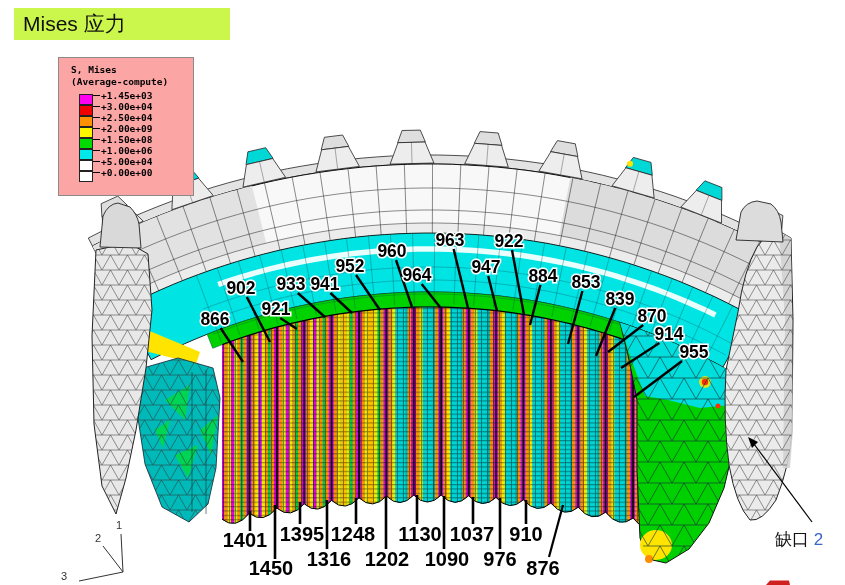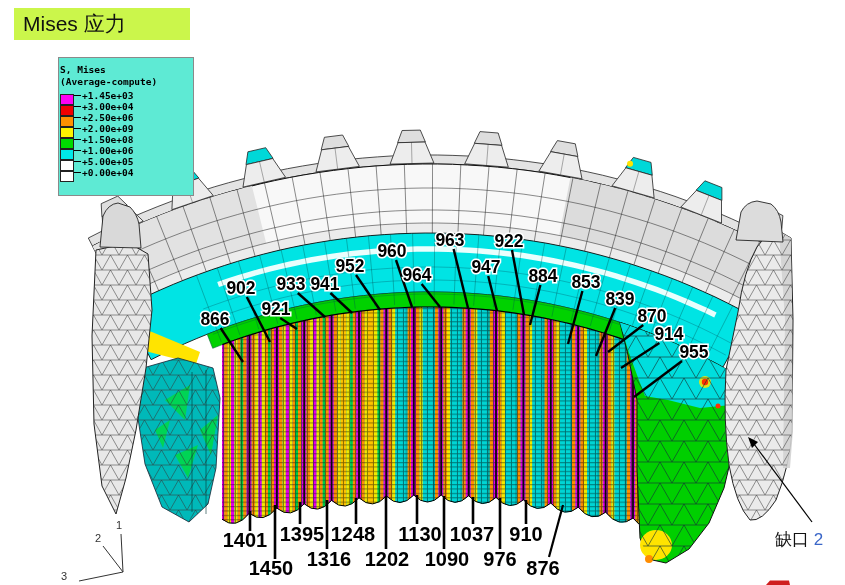--- a/index.html
+++ b/index.html
@@ -1,29 +1,29 @@
 <!DOCTYPE html>
 <html><head>
 <meta charset="utf-8">
 <style>
   html,body{margin:0;padding:0;background:#fff;}
   #page{position:relative;width:845px;height:585px;background:#fff;overflow:hidden;
         font-family:"Liberation Sans",sans-serif;}
   #scene{position:absolute;left:0;top:0;}
-  #title-bar{position:absolute;left:14px;top:8px;width:176px;height:32px;line-height:32px;
+  #title-bar{position:absolute;left:14px;top:8px;width:216px;height:32px;line-height:32px;
       padding-left:9px;box-sizing:border-box;font-size:21px;color:#111;}
-  #legend-box{position:absolute;left:58px;top:57px;width:136px;background:#5eead4;
-      border:1px solid #8a8a8a;padding:6px 4px 12px 1px;box-sizing:border-box;
+  #legend-box{position:absolute;left:58px;top:57px;width:136px;background:#fca5a5;
+      border:1px solid #8a8a8a;padding:6px 4px 12px 12px;box-sizing:border-box;
       font-family:"DejaVu Sans Mono",monospace;font-weight:bold;font-size:9.5px;color:#000;}
   .lg-line{line-height:12px;white-space:nowrap;}
   .lg-row{display:flex;align-items:flex-start;height:11px;}
   .lg-swatch{width:14px;height:11px;border:1px solid #222;box-sizing:border-box;margin-top:-1px;flex:0 0 14px;}
   .lg-tick{width:7px;border-top:1.2px solid #000;margin-top:0px;flex:0 0 7px;}
   .lg-label{margin-left:1px;transform:translateY(-5px);white-space:nowrap;}
-  .lg-entries{margin-top:7px;}
+  .lg-entries{margin-top:7px;margin-left:8px;}
 </style>
 </head>
 <body>
 
 <div id="page">
   <svg id="scene" width="845" height="585" viewBox="0 0 845 585">
       <defs>
         <pattern id="hl" width="6" height="4.4" patternUnits="userSpaceOnUse">
           <path d="M0,0.6H6M1.4,0V4.4" fill="none" stroke="#000" stroke-width="0.9" opacity="0.5"></path>
         </pattern>
@@ -384,42 +384,42 @@
           <span class="lg-label">+1.45e+03</span>
         </div>
         <div class="lg-row">
           <div class="lg-swatch" style="background: rgb(242, 0, 0);"></div>
           <div class="lg-tick"></div>
           <span class="lg-label">+3.00e+04</span>
         </div>
         <div class="lg-row">
           <div class="lg-swatch" style="background: rgb(255, 145, 0);"></div>
           <div class="lg-tick"></div>
-          <span class="lg-label">+2.50e+06</span>
+          <span class="lg-label">+2.50e+04</span>
         </div>
         <div class="lg-row">
           <div class="lg-swatch" style="background: rgb(253, 244, 0);"></div>
           <div class="lg-tick"></div>
           <span class="lg-label">+2.00e+09</span>
         </div>
         <div class="lg-row">
           <div class="lg-swatch" style="background: rgb(0, 220, 0);"></div>
           <div class="lg-tick"></div>
           <span class="lg-label">+1.50e+08</span>
         </div>
         <div class="lg-row">
           <div class="lg-swatch" style="background: rgb(0, 232, 232);"></div>
           <div class="lg-tick"></div>
           <span class="lg-label">+1.00e+06</span>
         </div>
         <div class="lg-row">
           <div class="lg-swatch" style="background: rgb(255, 255, 255);"></div>
           <div class="lg-tick"></div>
-          <span class="lg-label">+5.00e+05</span>
+          <span class="lg-label">+5.00e+04</span>
         </div>
         <div class="lg-row">
           <div class="lg-swatch" style="background: rgb(255, 255, 255);"></div>
           <div class="lg-tick"></div>
-          <span class="lg-label">+0.00e+04</span>
+          <span class="lg-label">+0.00e+00</span>
         </div>
       </div>
   </div>
 </div>
 
 </body></html>

